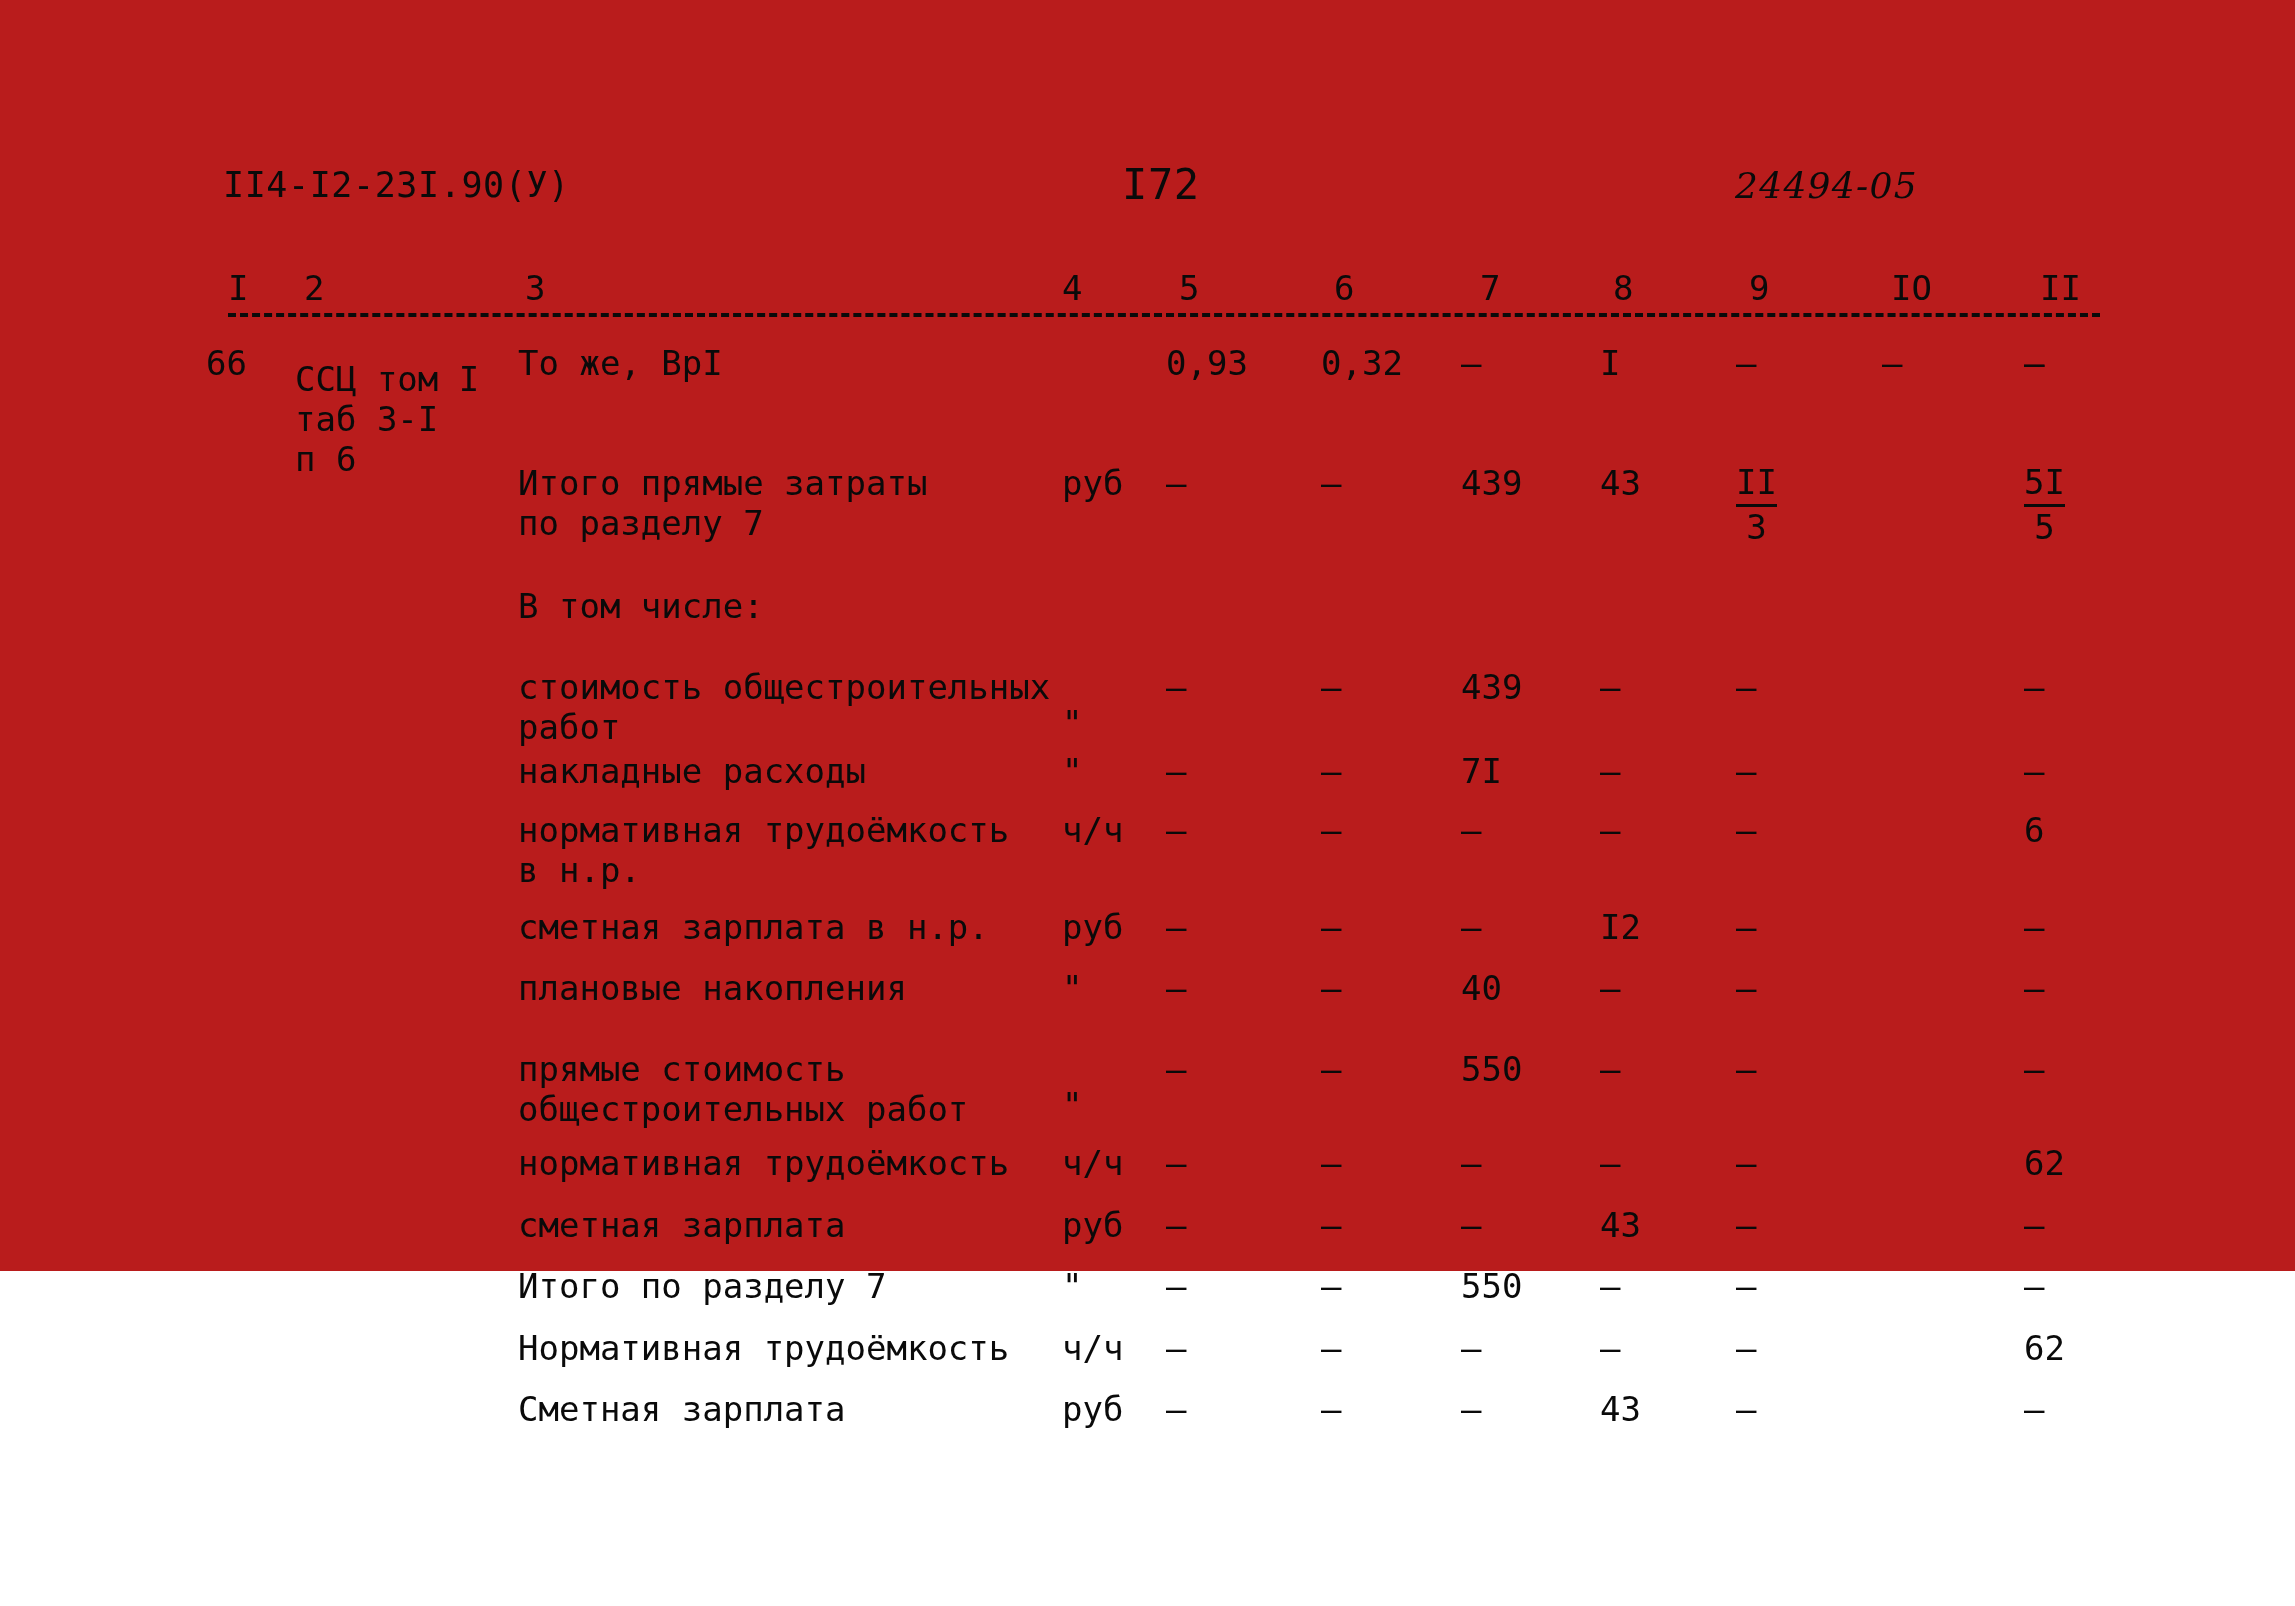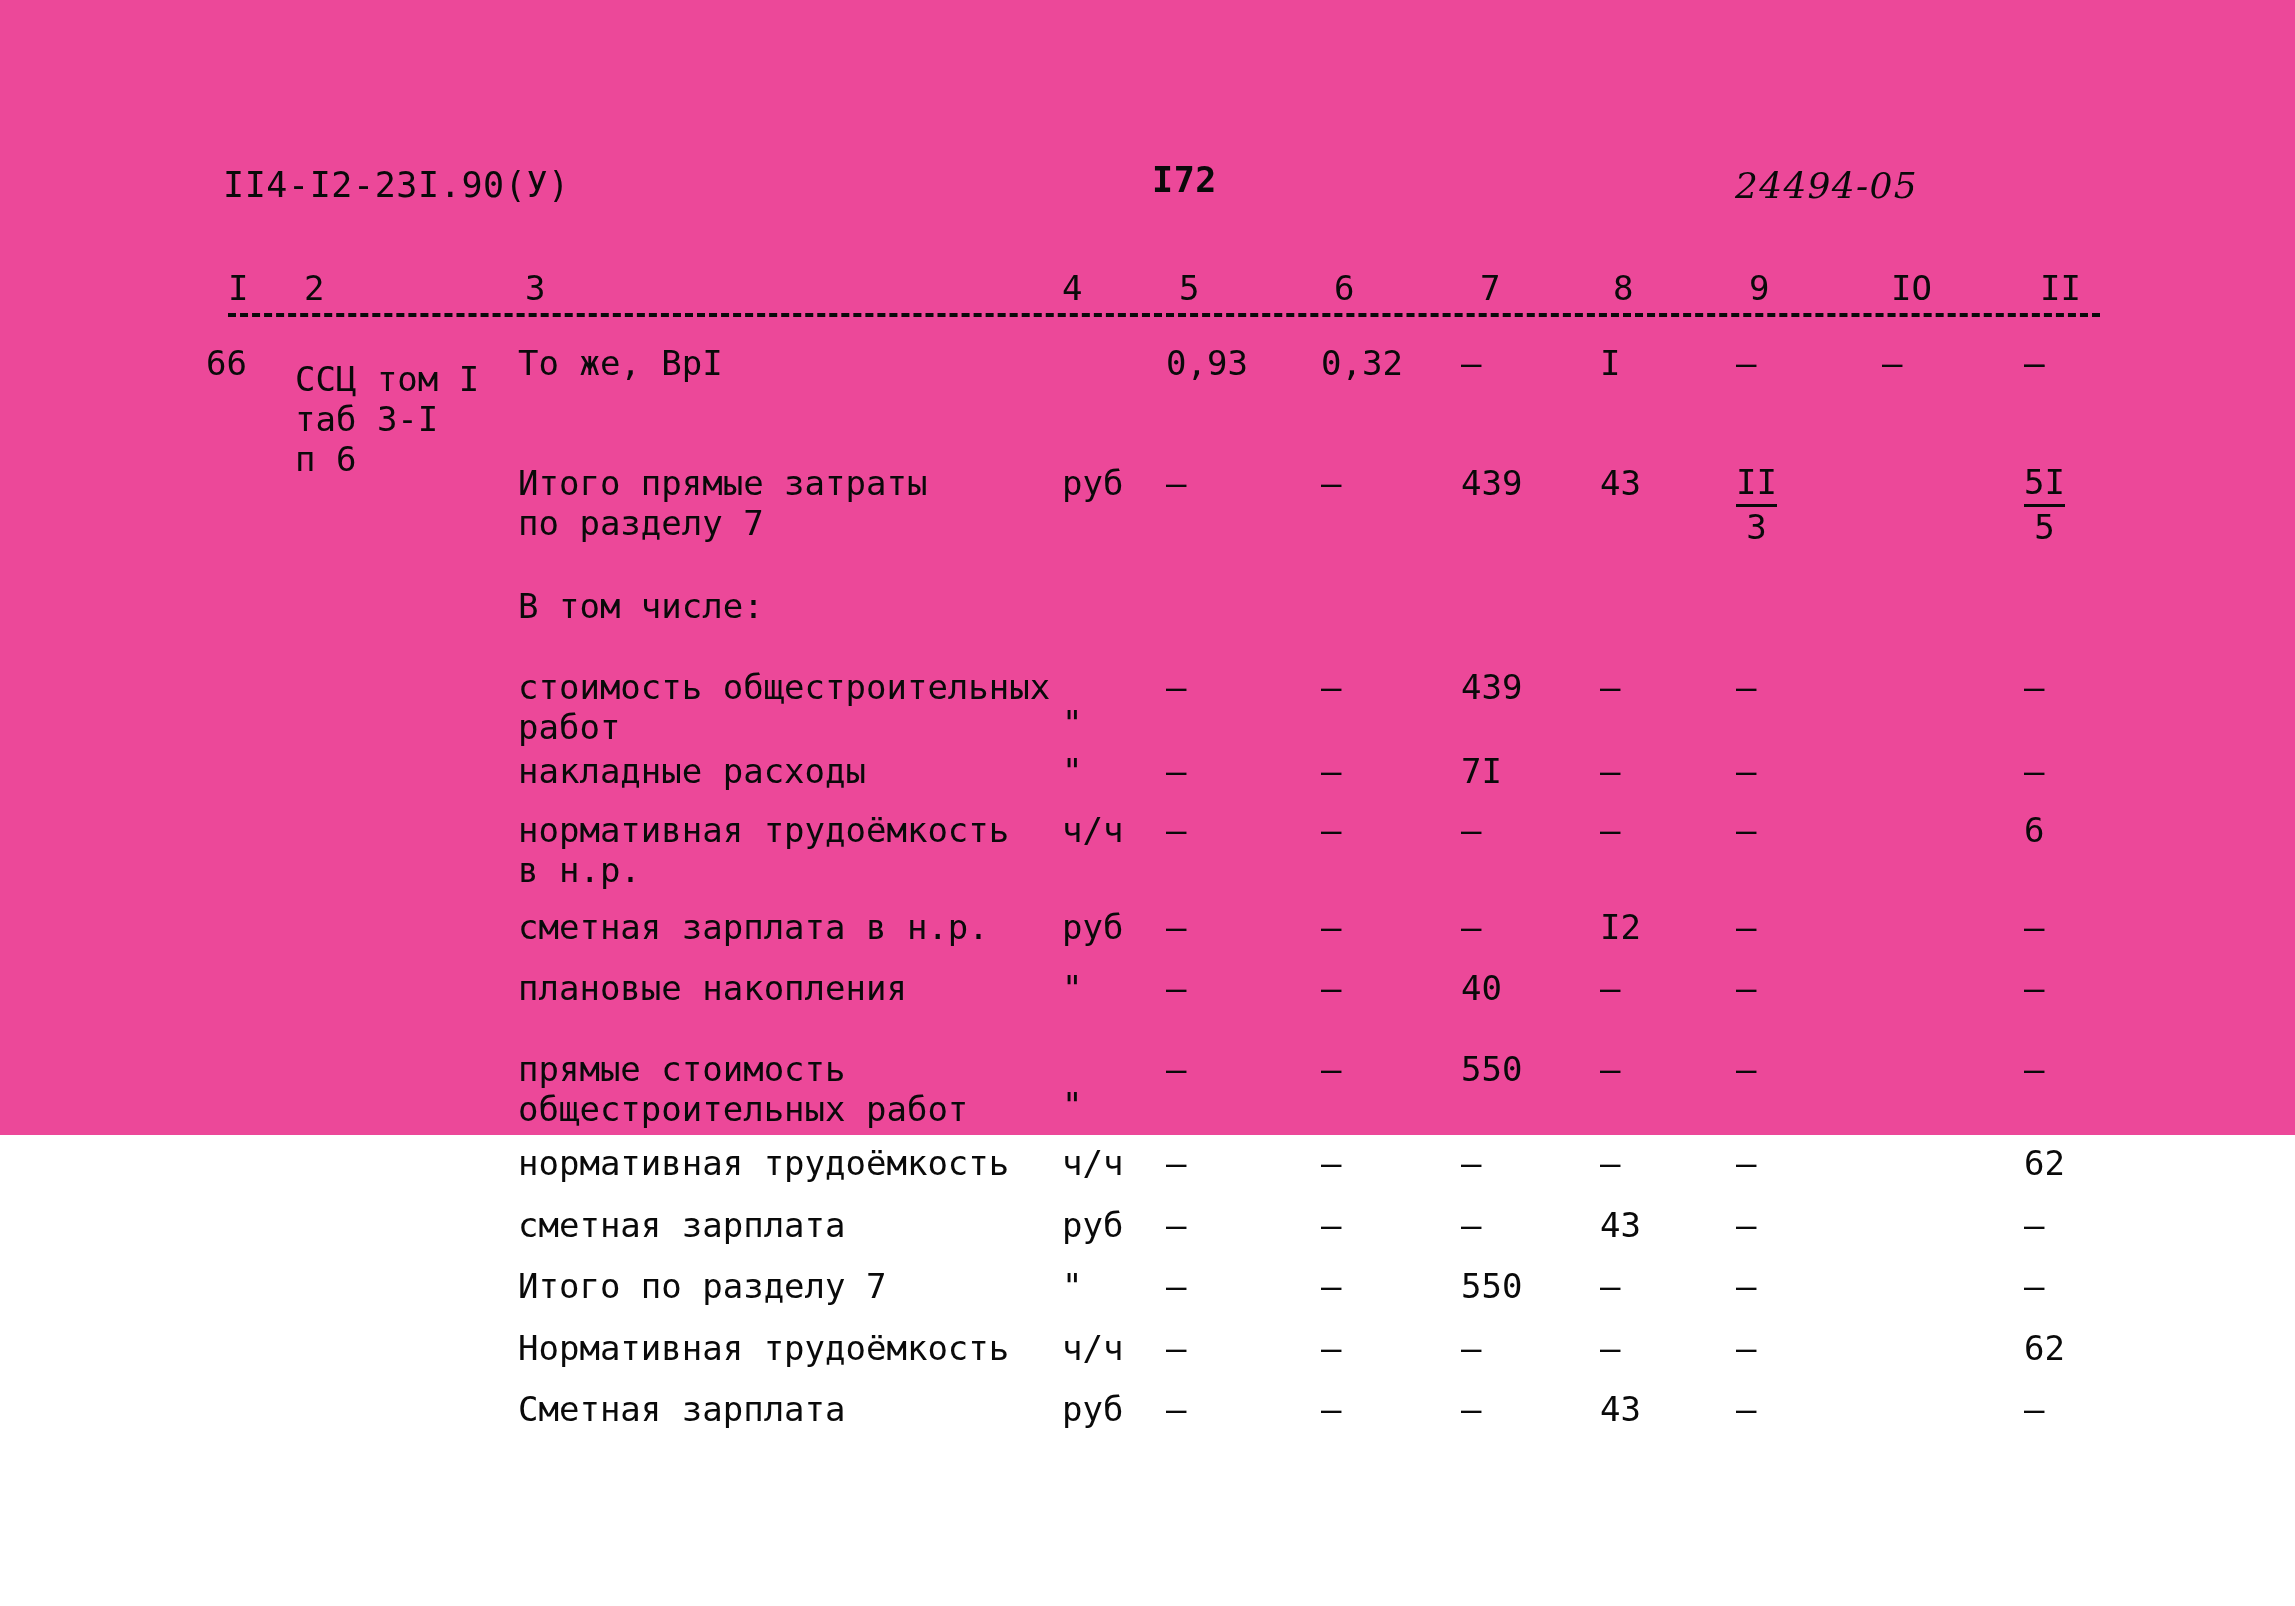--- a/index.html
+++ b/index.html
@@ -13,45 +13,44 @@
     position: relative;
     font-family: "DejaVu Sans Mono", "Liberation Mono", monospace;
     color: #0a0a0a;
     overflow: hidden;
   }
 
   .page {
     position: absolute;
     left: 0; top: 0;
     width: 2295px;
-    height: 1135px;
-    background: #ec4899;
+    height: 1271px;
+    background: #b91c1c;
   }
 
   
   .doc-header {
     position: absolute;
     left: 0; top: 165px;
     width: 2295px;
     height: 58px;
   }
   .doc-code {
     position: absolute;
     left: 223px; top: 0;
     font-size: 35px;
     letter-spacing: 0.6px;
     white-space: pre;
   }
   .page-number {
     position: absolute;
-    left: 1152px; top: -5.2px;
-    font-size: 35px;
+    left: 1122px; top: -5.2px;
+    font-size: 42px;
     letter-spacing: 0.6px;
     white-space: pre;
-    font-weight: bold;
   }
   .doc-ref {
     position: absolute;
     left: 1735px; top: 0;
     font-size: 36px;
     font-style: italic;
     font-family: "DejaVu Serif", "Liberation Serif", serif;
     letter-spacing: 1.3px;
     white-space: pre;
   }

